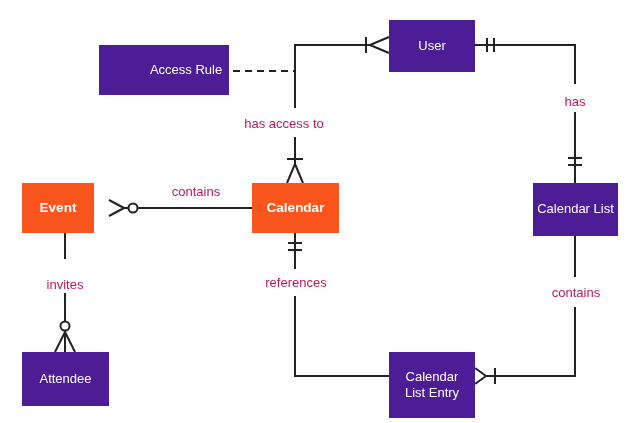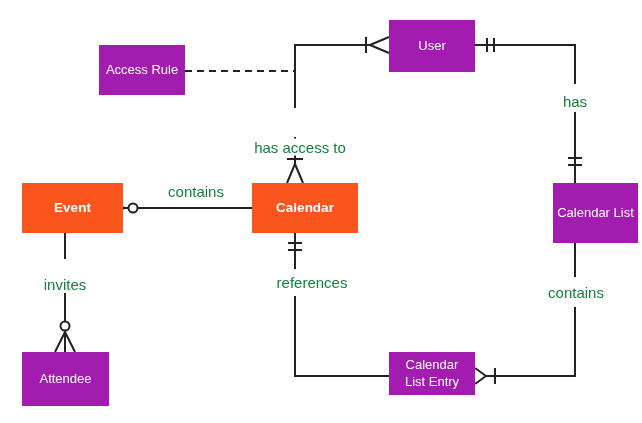--- a/index.html
+++ b/index.html
@@ -24,30 +24,30 @@
     position: absolute;
     display: flex;
     align-items: center;
     justify-content: center;
     text-align: center;
     color: #ffffff;
     font-size: 13px;
     line-height: 1.25;
     user-select: none;
   }
-  .entity.green  { background: #a21caf; }
+  .entity.green  { background: #4c1d95; }
   .entity.orange { background: #fa551c; }
   .entity.bold   { font-weight: bold; font-size: 13.5px; }
   .rel-label {
     position: absolute;
     transform: translate(-50%, -50%);
     background: #ffffff;
     padding: 0 3px;
-    font-size: 15px;
-    color: #15803d;
+    font-size: 13px;
+    color: #be185d;
     white-space: nowrap;
     user-select: none;
   }
   .rel-label.no-bg { background: transparent; }
 </style>
 </head>
 <body>
 
 <div class="canvas">
 
@@ -104,39 +104,39 @@
 
     <g>
       <path d="M65,233 V259 M65,293 V352"></path>
       <g>
         <circle cx="65" cy="326" r="4.5" fill="#ffffff"></circle>
         <path d="M65,332 L55,352 M65,332 L75,352"></path>
       </g>
     </g>
   </svg>
 
-  <div class="entity green" style="left:99px; top:45px; width:86px; height:50px;">Access Rule</div>
+  <div class="entity green" style="left:99px; top:45px; width:86px; height:50px;padding-left:44px;">Access Rule</div>
 
   <div class="entity green" style="left:389px; top:20px; width:86px; height:52px;">User</div>
 
-  <div class="entity orange bold" style="left:22px; top:183px; width:101px; height:50px;">Event</div>
+  <div class="entity orange bold" style="left:22px; top:183px; width:72px; height:50px;">Event</div>
 
-  <div class="entity orange bold" style="left:252px; top:183px; width:106px; height:50px;">Calendar</div>
+  <div class="entity orange bold" style="left:252px; top:183px; width:87px; height:50px;">Calendar</div>
 
-  <div class="entity green" style="left:533px; top:183px; width:85px; height:60px;margin-left:20px;">Calendar List</div>
+  <div class="entity green" style="left:533px; top:183px; width:85px; height:53px;">Calendar List</div>
 
   <div class="entity green" style="left:22px; top:352px; width:87px; height:54px;">Attendee</div>
 
-  <div class="entity green" style="left:389px; top:352px; width:86px; height:43px; padding:12px 6px; box-sizing:border-box;">Calendar List Entry</div>
+  <div class="entity green" style="left:389px; top:352px; width:86px; height:66px; padding:12px 6px; box-sizing:border-box;">Calendar List Entry</div>
 
-  <div class="rel-label" style="left:300px; top:123px;margin-top:24px;">has access to</div>
+  <div class="rel-label" style="left:284px; top:123px;">has access to</div>
 
   <div class="rel-label" style="left:575px; top:101px;">has</div>
 
   <div class="rel-label" style="left:576px; top:292px;">contains</div>
 
-  <div class="rel-label" style="left:312px; top:282px;">references</div>
+  <div class="rel-label" style="left:296px; top:282px;">references</div>
 
   <div class="rel-label no-bg" style="left:196px; top:191px;">contains</div>
 
   <div class="rel-label" style="left:65px; top:284px;">invites</div>
 
 </div>
 
 </body></html>

